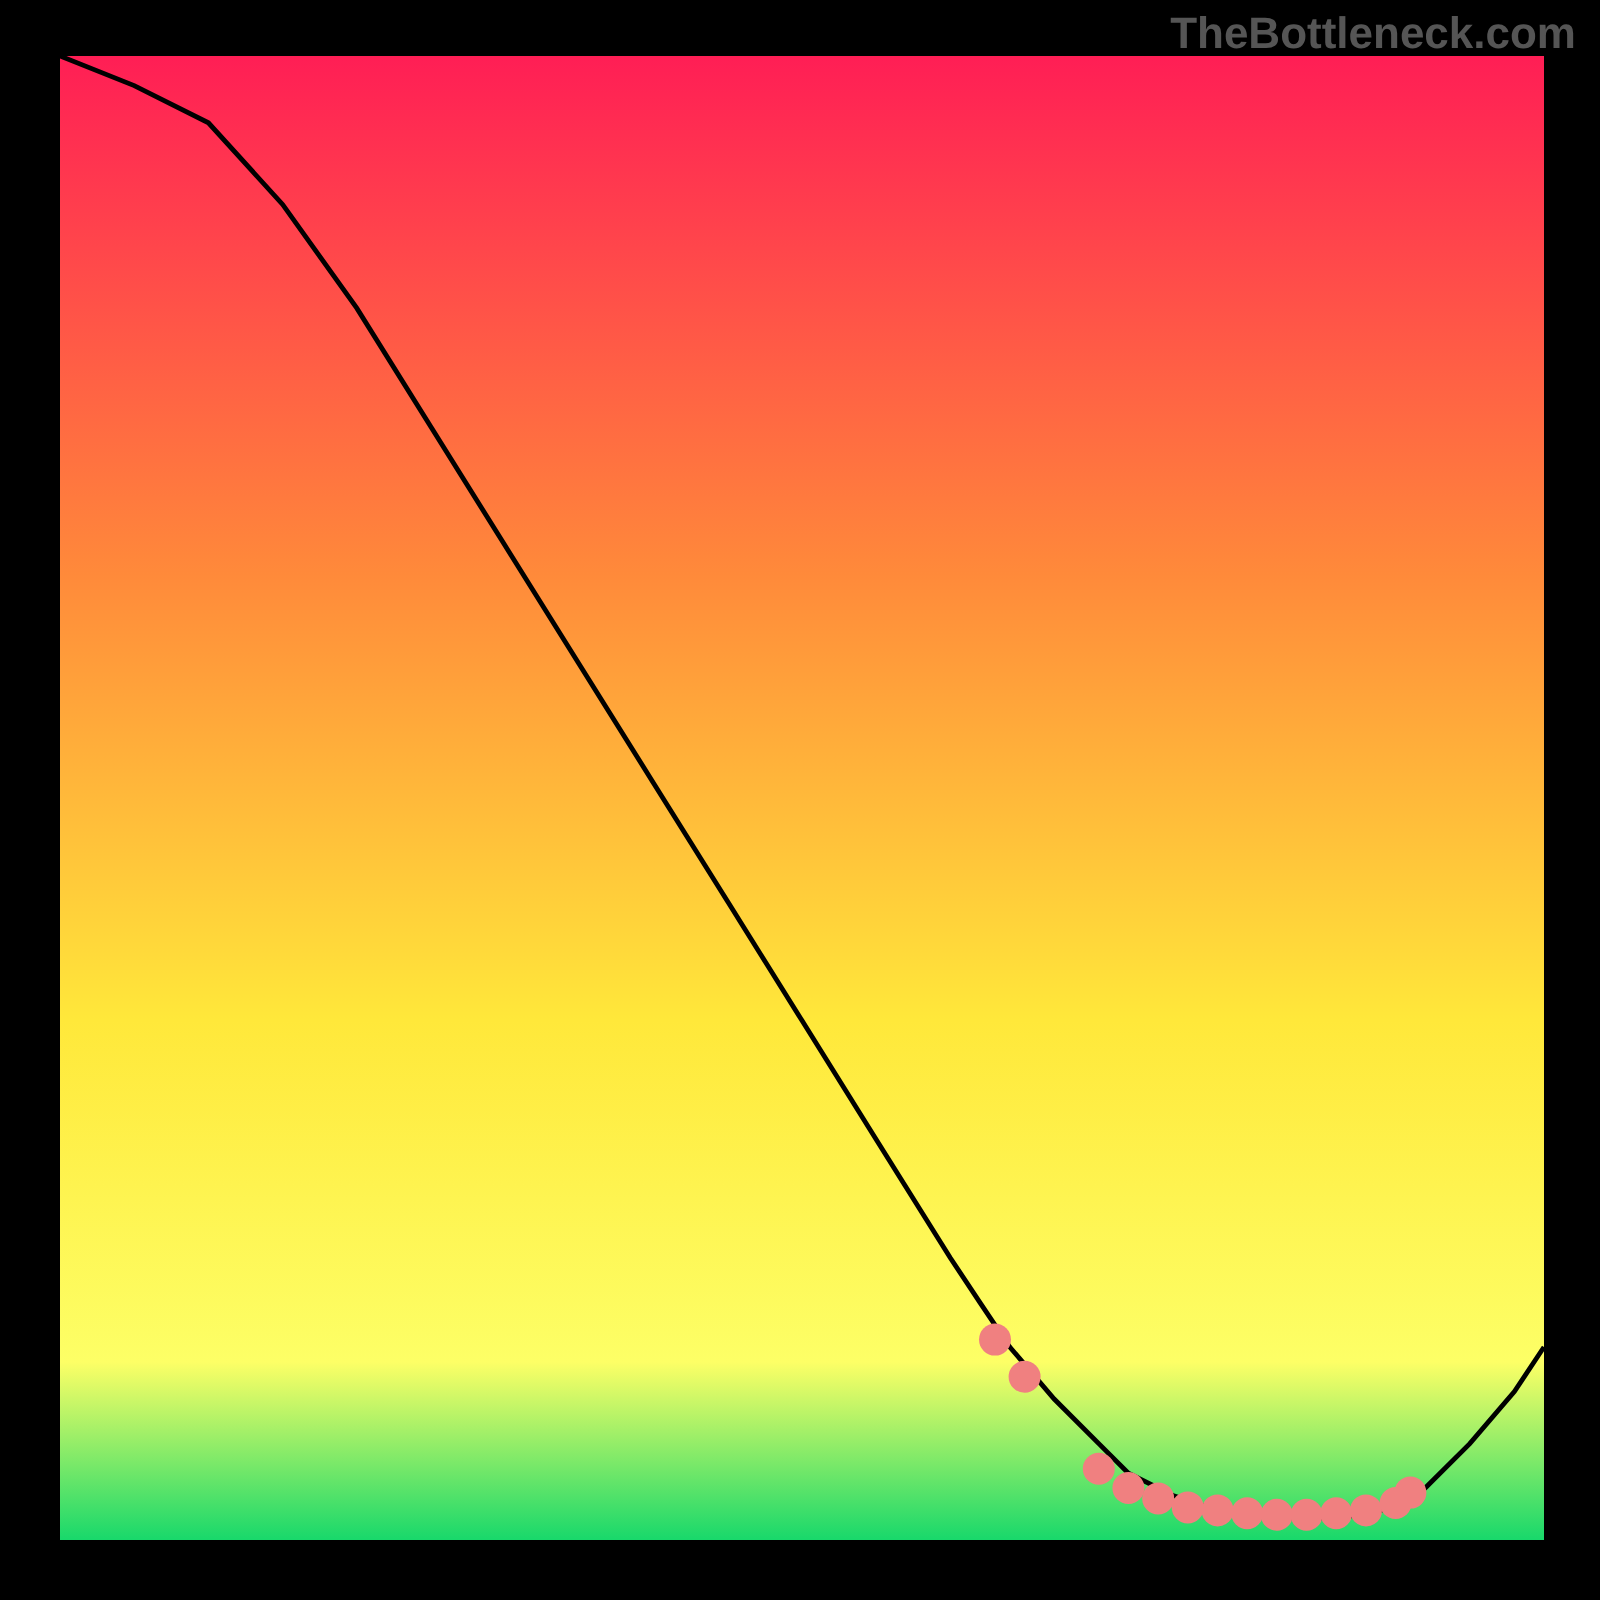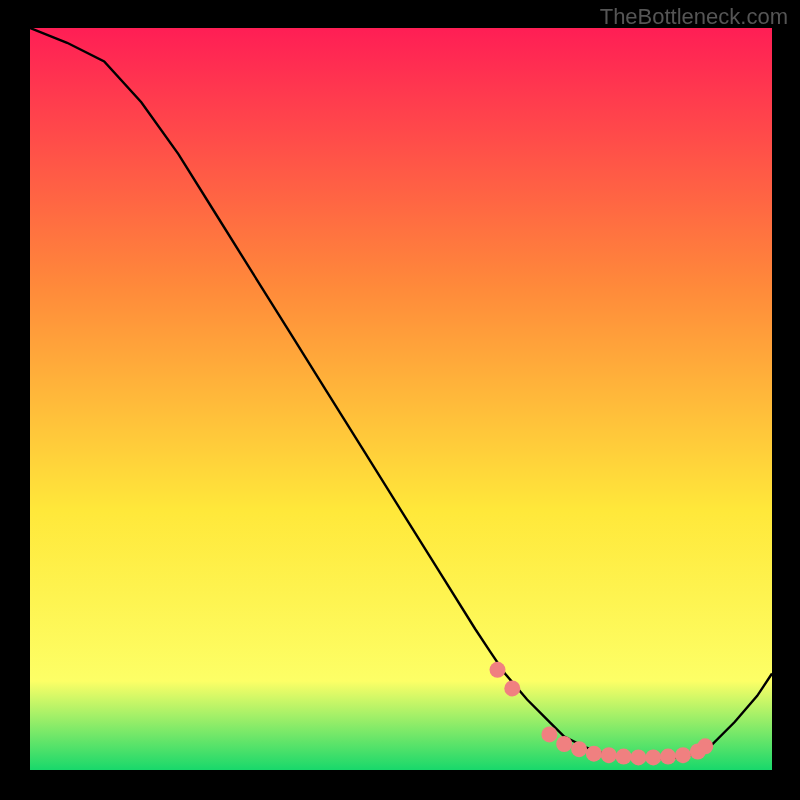--- a/index.html
+++ b/index.html
@@ -10,21 +10,21 @@
     height: 800px;
     position: relative;
     font-family: Arial, sans-serif;
   }
   .watermark {
     position: absolute;
     top: 4px;
     right: 12px;
     color: #555;
     font-size: 22px;
-    font-weight: normal;
+    font-weight: bold;
     z-index: 10;
   }
   .plot-area {
     position: absolute;
     left: 30px;
     top: 28px;
     width: 742px;
     height: 742px;
   }
   svg {

